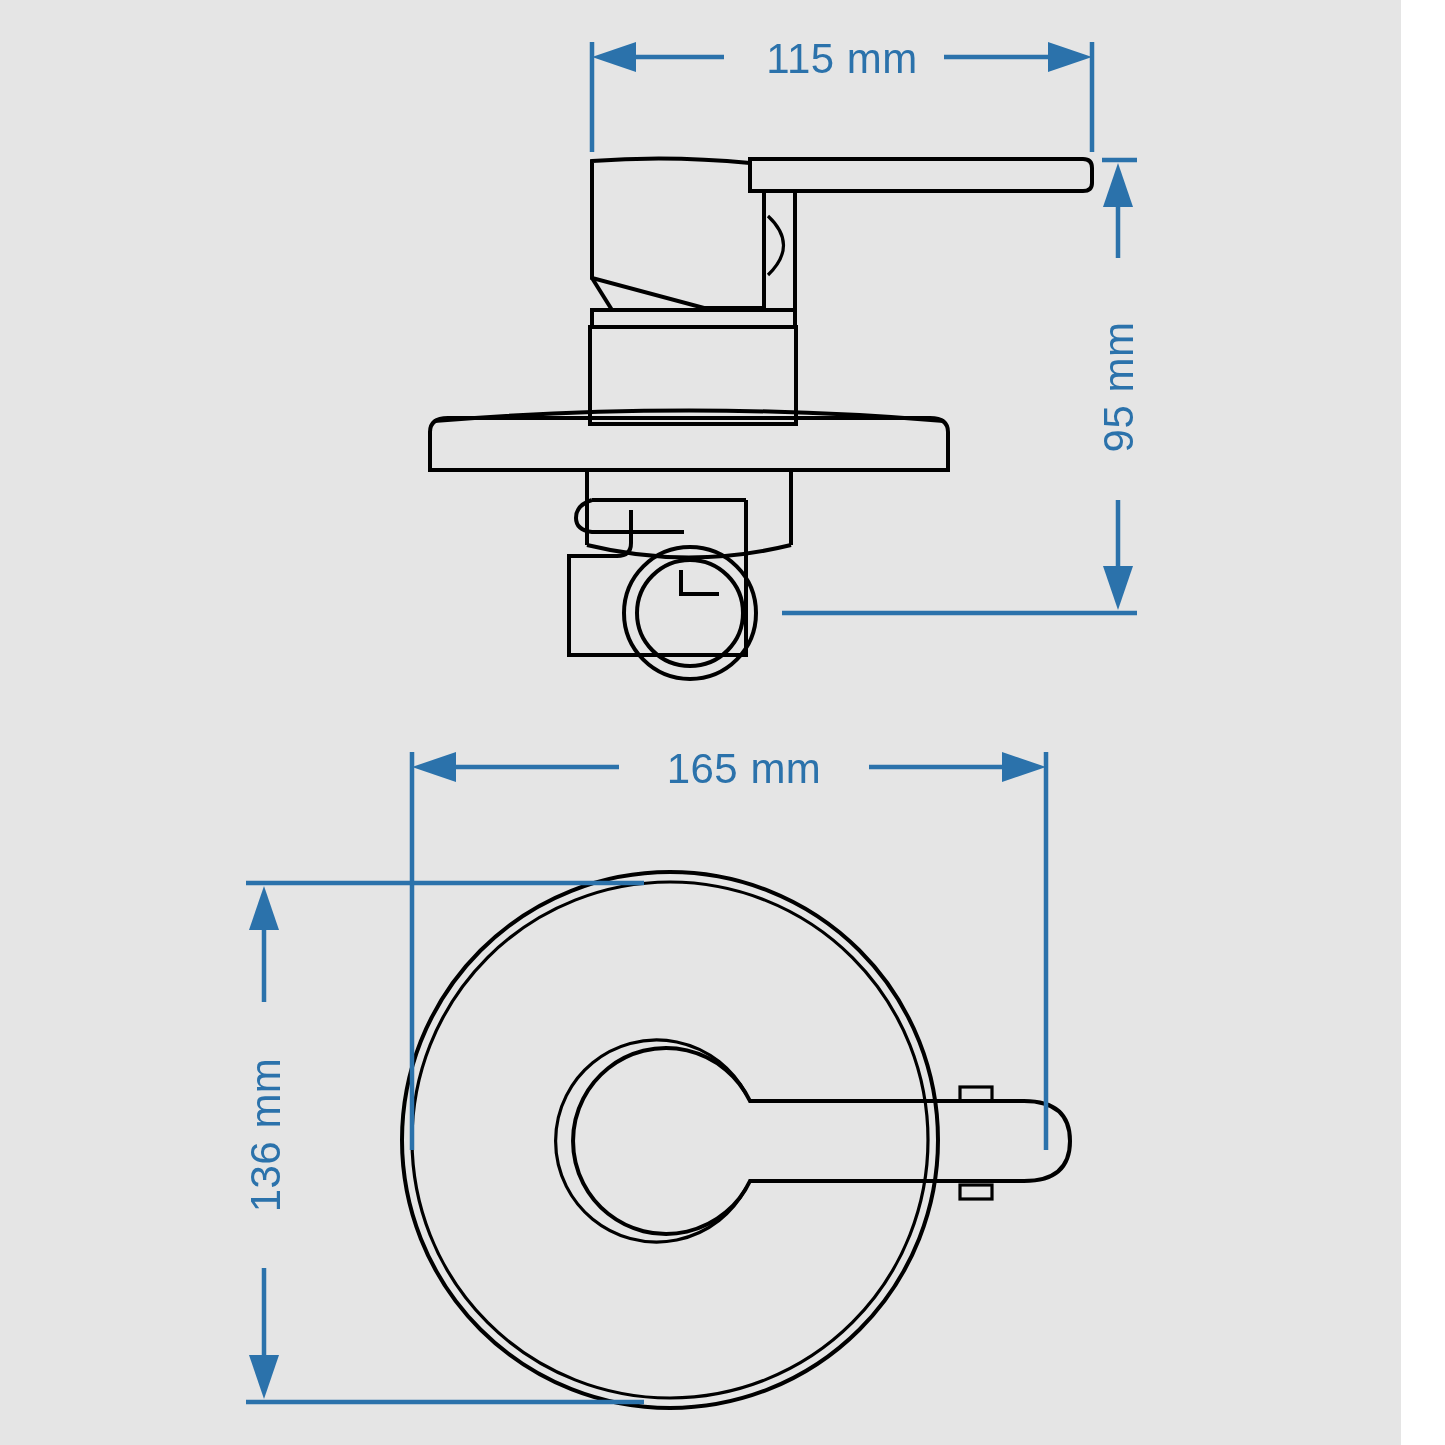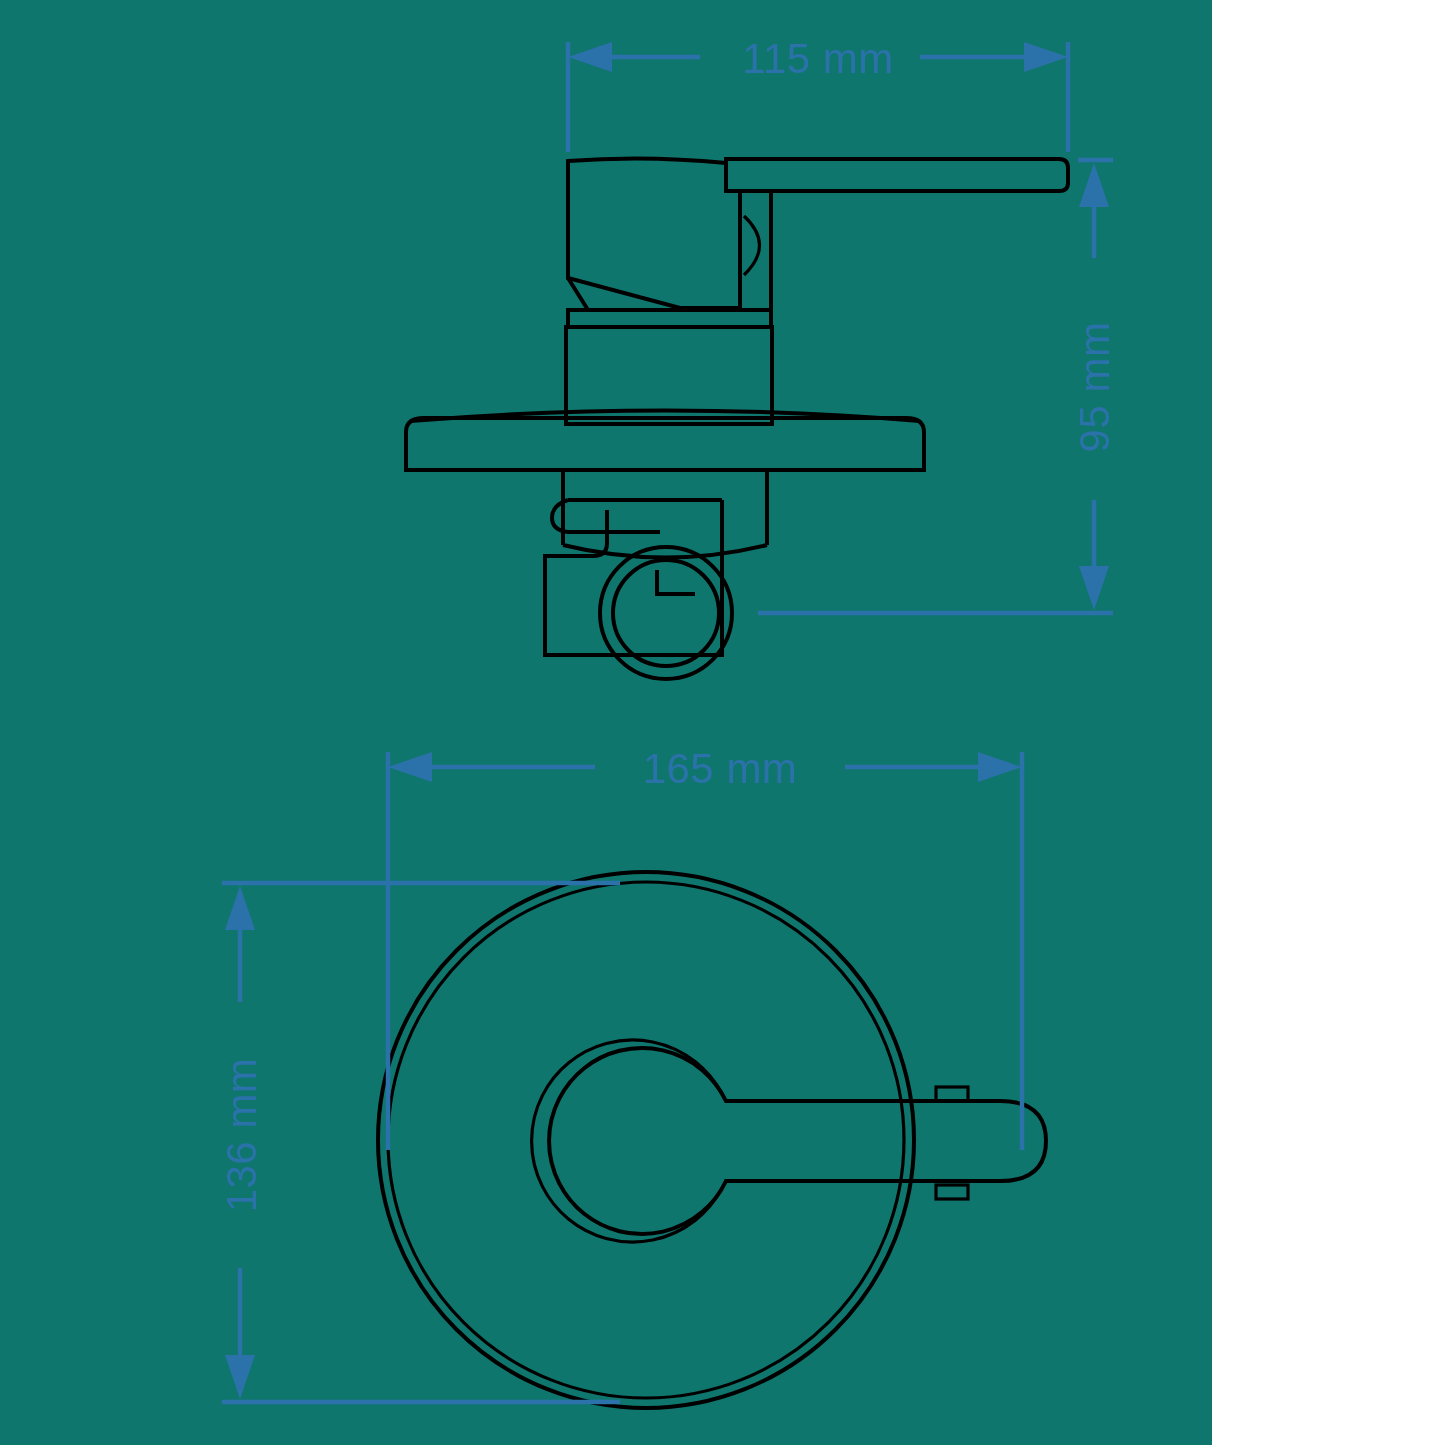--- a/index.html
+++ b/index.html
@@ -9,23 +9,24 @@
     background: #ffffff;
   }
   body {
     width: 1445px;
     height: 1445px;
     overflow: hidden;
     font-family: "Liberation Sans", sans-serif;
   }
   #drawing-root {
     position: relative;
-    width: 1212px;
+    width: 1377px;
     height: 1445px;
-    background: #0f766e;
+    background: #e5e5e5;
+    padding-left: 24px;
   }
   svg.drawing {
     display: block;
     width: 1445px;
     height: 1445px;
   }
   .part-line {
     fill: none;
     stroke: #000000;
     stroke-width: 4;

